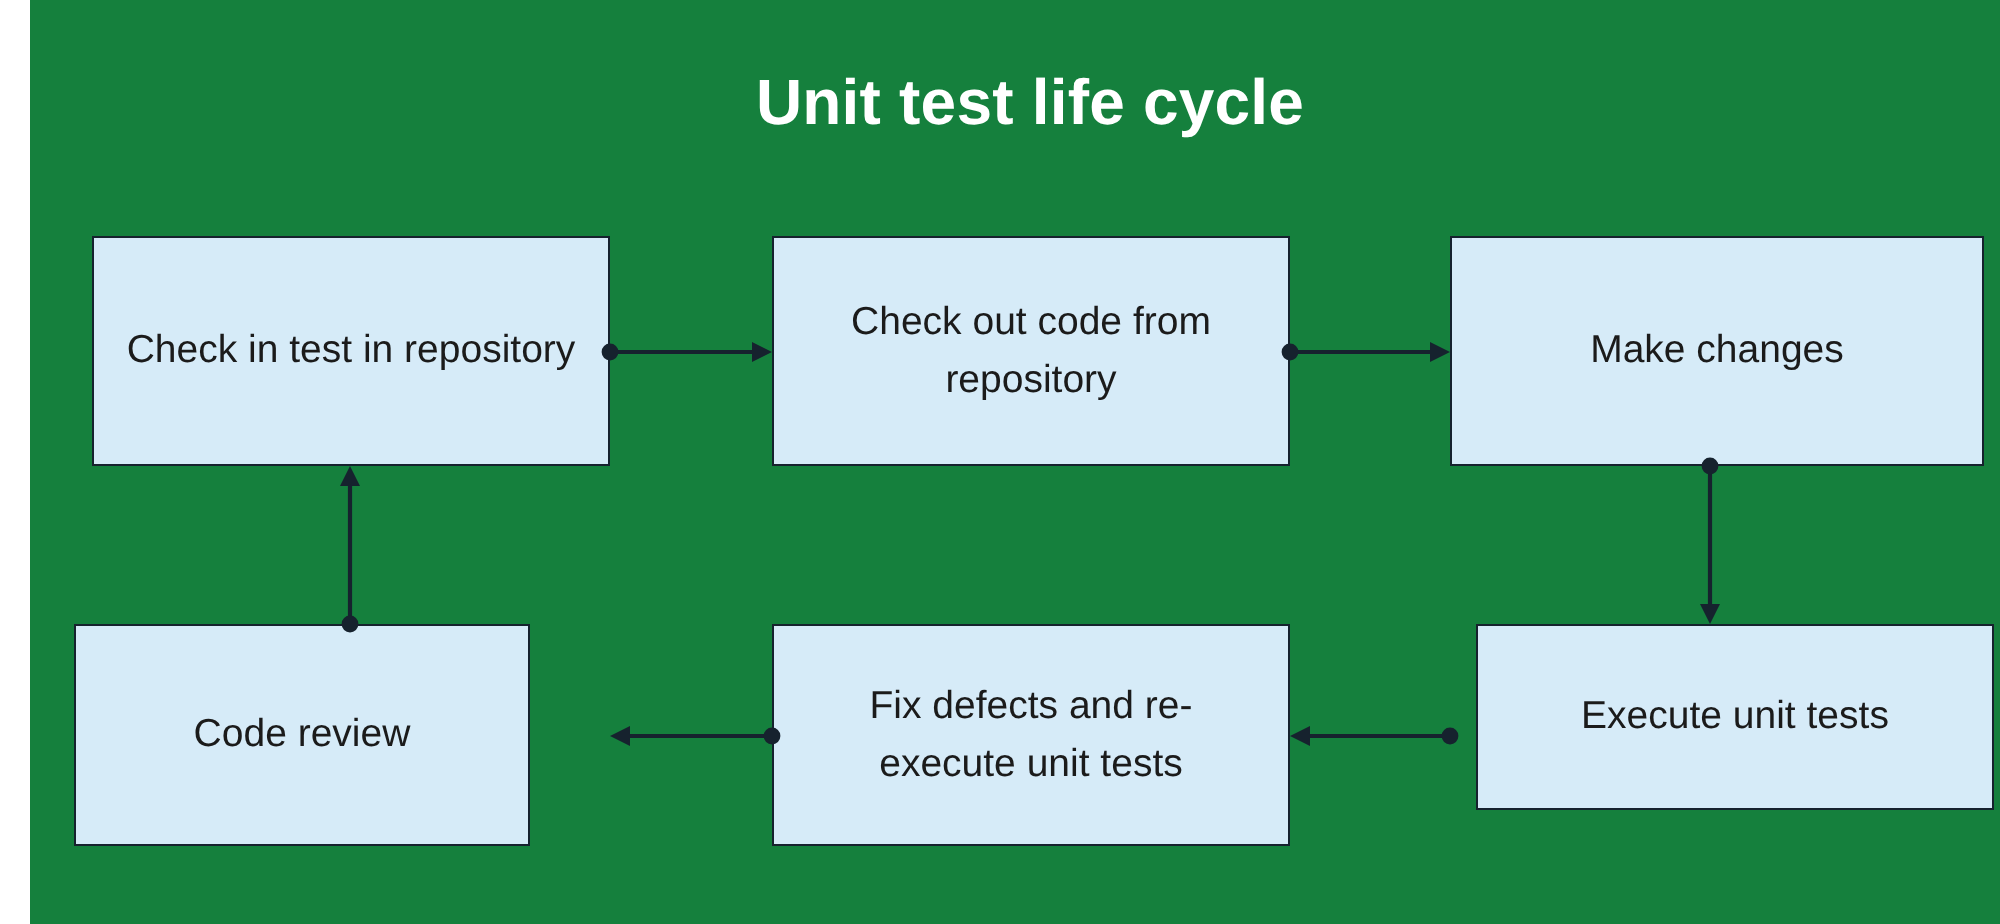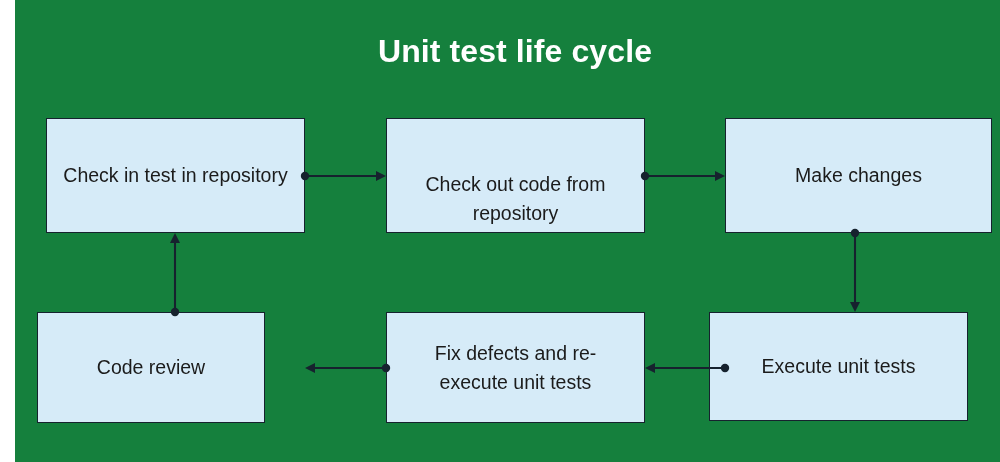--- a/index.html
+++ b/index.html
@@ -46,26 +46,26 @@
     line-height: 29px;
     padding: 4px 14px;
     z-index: 2;
   }
   .node-label {
     display: block;
     width: 100%;
   }
   
   #node-checkin   { left: 31px;  top: 118px; width: 259px; height: 115px; }
-  #node-checkout  { left: 371px; top: 118px; width: 259px; height: 115px; align-items: flex-end; }
+  #node-checkout  { left: 371px; top: 118px; width: 259px; height: 115px; }
   #node-changes   { left: 710px; top: 118px; width: 267px; height: 115px; }
   
   #node-review    { left: 22px;  top: 312px; width: 228px; height: 111px; }
   #node-fix       { left: 371px; top: 312px; width: 259px; height: 111px; }
-  #node-execute   { left: 694px; top: 312px; width: 259px; height: 109px; }
+  #node-execute   { left: 723px; top: 312px; width: 259px; height: 93px; }
 
   #edges {
     position: absolute;
     left: 0;
     top: 0;
     width: 1000px;
     height: 462px;
     z-index: 3;
     pointer-events: none;
   }

